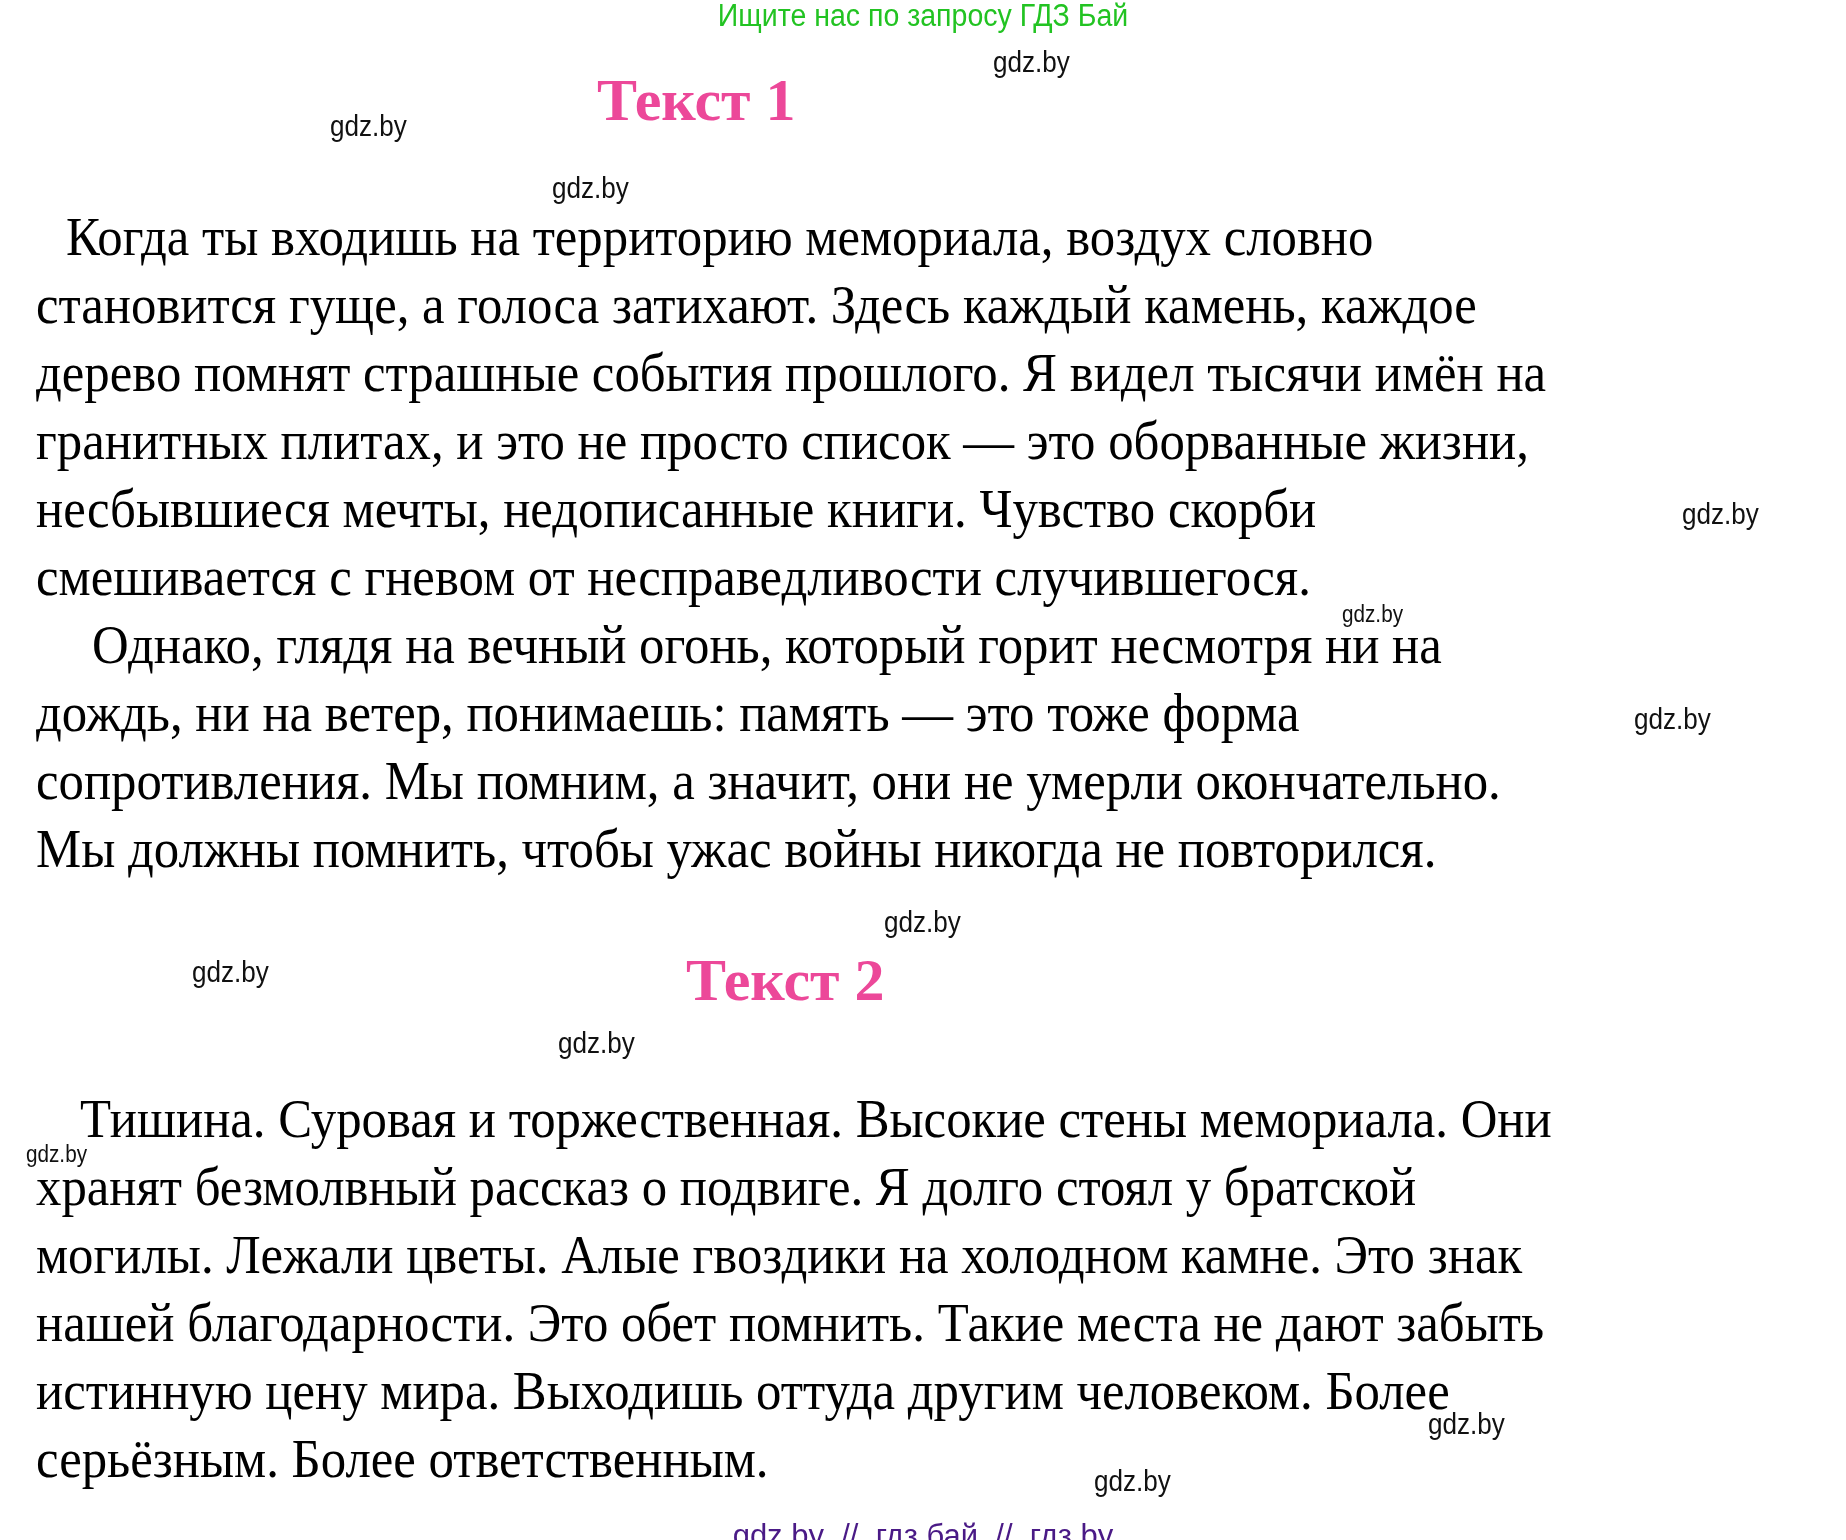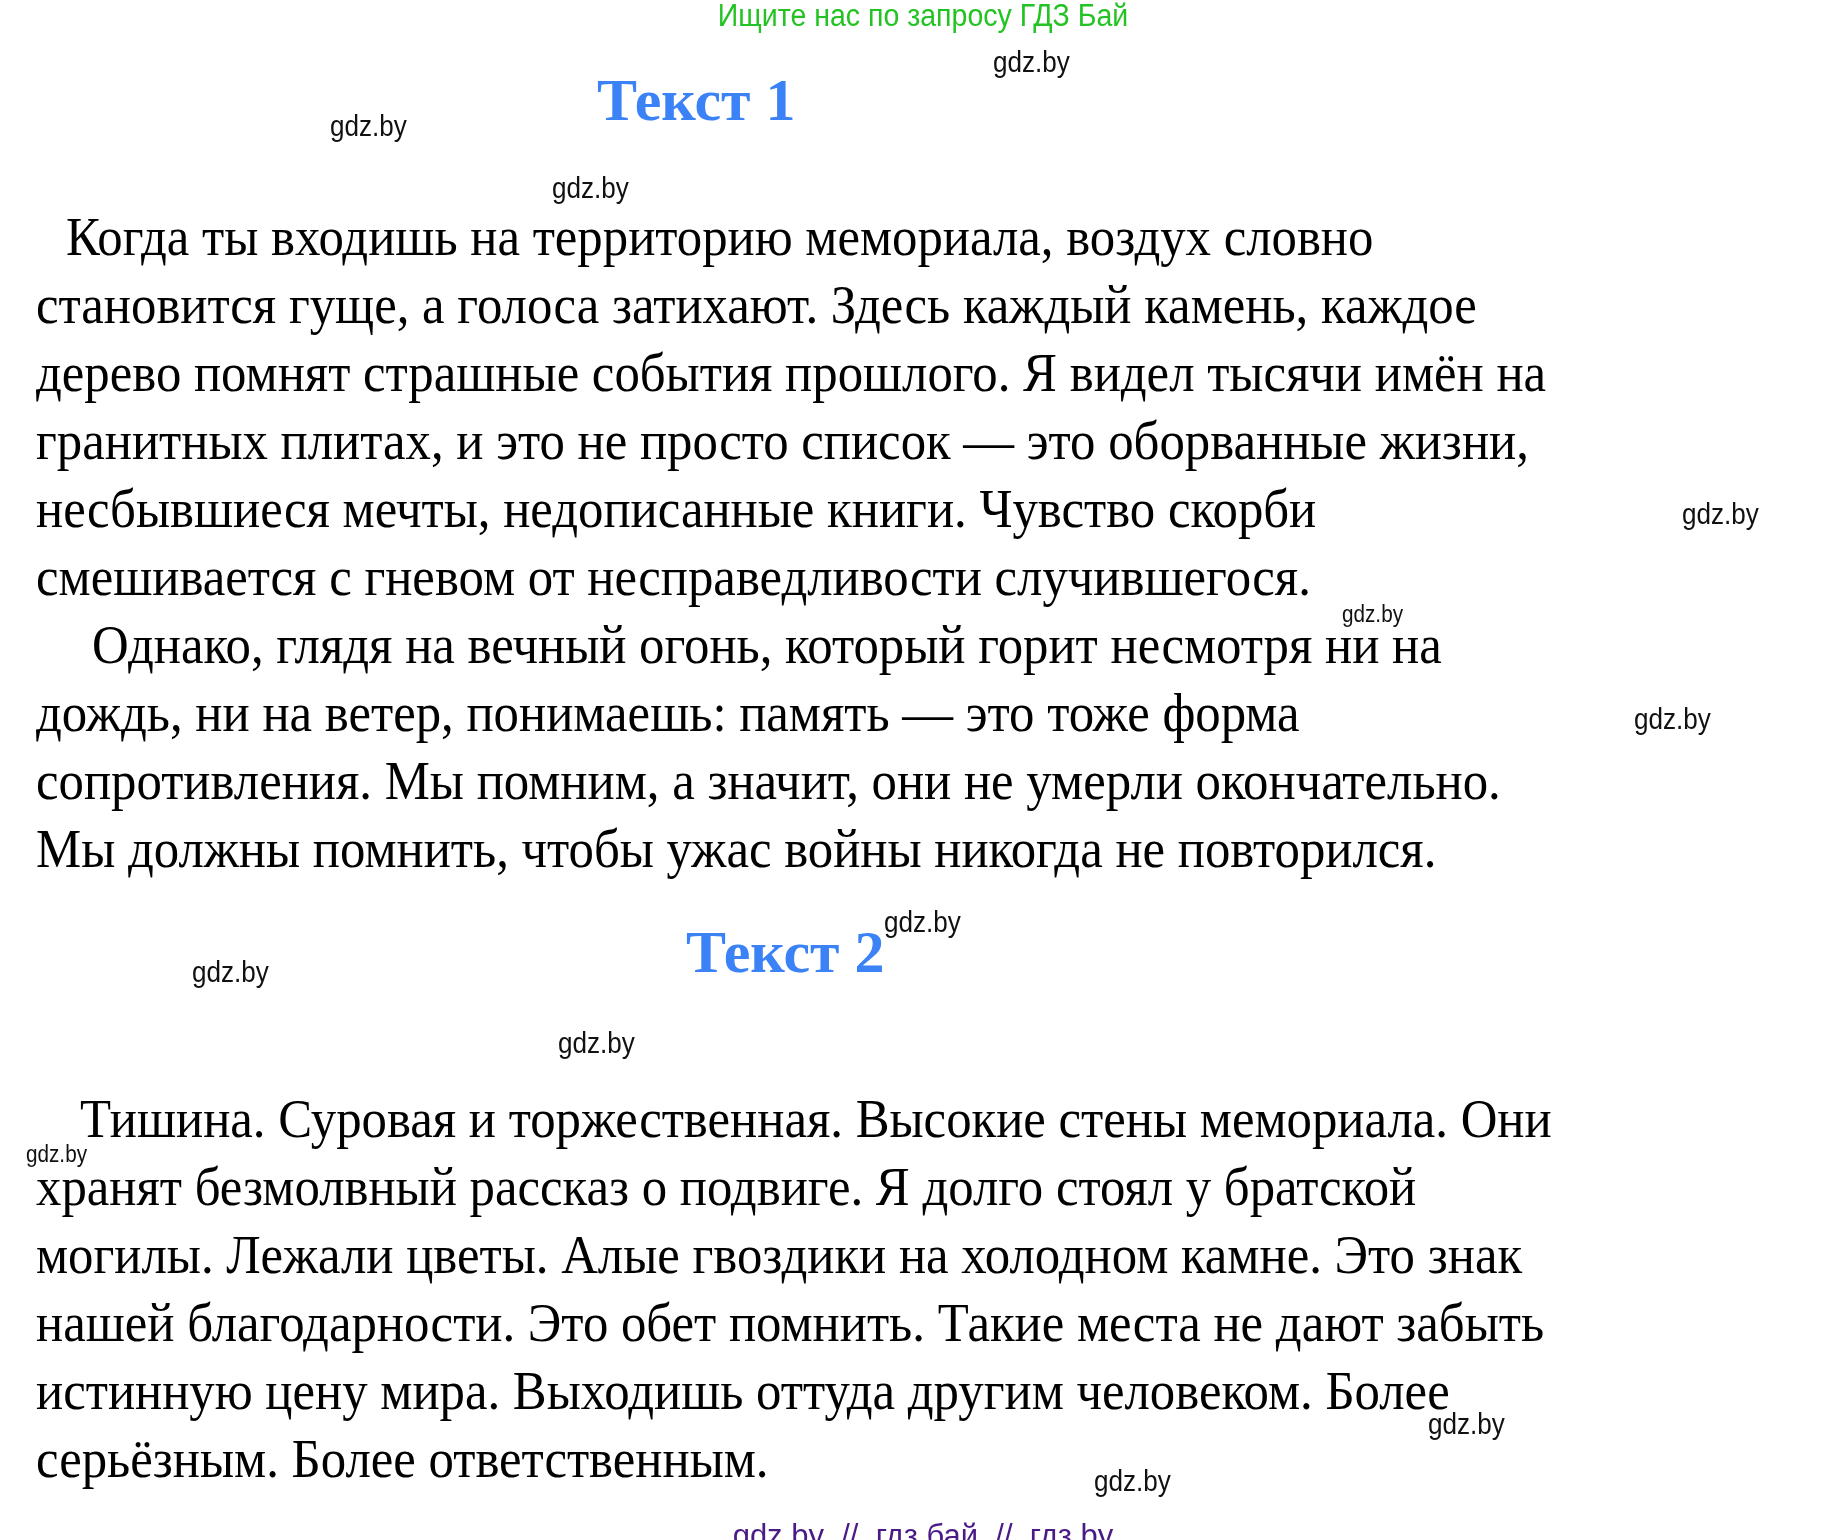--- a/index.html
+++ b/index.html
@@ -1,21 +1,21 @@
 <!DOCTYPE html>
 <html><head>
 <meta charset="utf-8">
 <style>
   html, body { margin:0; padding:0; background:#ffffff; }
   body { width:1846px; height:1540px; position:relative; overflow:hidden; }
   .abs { position:absolute; white-space:nowrap; }
   .banner { font-family:"Liberation Sans", sans-serif; font-size:31px; color:#22c322; left:0; width:1846px; text-align:center; top:-2px; transform:scaleX(0.92); }
   .wm { font-family:"Liberation Sans", sans-serif; font-size:29px; color:#111; transform:scaleX(0.9); transform-origin:left top; }
   .wm.small { font-size:23px; }
-  .heading { font-family:"Liberation Serif", serif; font-weight:bold; font-size:60px; color:#3b82f6; }
+  .heading { font-family:"Liberation Serif", serif; font-weight:bold; font-size:60px; color:#ec4899; }
   .body-line { font-family:"Liberation Serif", serif; font-size:54px; color:#000; left:36px; transform:scaleX(0.94); transform-origin:left top; }
   .footer { font-family:"Liberation Sans", sans-serif; font-size:31px; color:#4a1a86; left:0; width:1846px; text-align:center; top:1518px; white-space:pre; }
 </style>
 </head>
 <body>
 
 <div class="abs banner">Ищите нас по запросу ГДЗ Бай</div>
 
 <div class="abs wm" style="left:993px; top:46px;">gdz.by</div>
 <div class="abs wm" style="left:330px; top:110px;">gdz.by</div>
@@ -38,21 +38,21 @@
   <div class="abs body-line" style="top:342px;">дерево помнят страшные события прошлого. Я видел тысячи имён на</div>
   <div class="abs body-line" style="top:410px;">гранитных плитах, и это не просто список — это оборванные жизни,</div>
   <div class="abs body-line" style="top:478px;">несбывшиеся мечты, недописанные книги. Чувство скорби</div>
   <div class="abs body-line" style="top:546px;">смешивается с гневом от несправедливости случившегося.</div>
   <div class="abs body-line" style="left:92px; top:614px;">Однако, глядя на вечный огонь, который горит несмотря ни на</div>
   <div class="abs body-line" style="top:682px;">дождь, ни на ветер, понимаешь: память — это тоже форма</div>
   <div class="abs body-line" style="top:750px;">сопротивления. Мы помним, а значит, они не умерли окончательно.</div>
   <div class="abs body-line" style="top:818px;">Мы должны помнить, чтобы ужас войны никогда не повторился.</div>
 </div>
 
-<div class="abs heading" style="left:686px; top:918px;">Текст 2</div>
+<div class="abs heading" style="left:686px; top:946px;">Текст 2</div>
 
 <div>
   <div class="abs body-line" style="left:80px; top:1088px;">Тишина. Суровая и торжественная. Высокие стены мемориала. Они</div>
   <div class="abs body-line" style="top:1156px;">хранят безмолвный рассказ о подвиге. Я долго стоял у братской</div>
   <div class="abs body-line" style="top:1224px;">могилы. Лежали цветы. Алые гвоздики на холодном камне. Это знак</div>
   <div class="abs body-line" style="top:1292px;">нашей благодарности. Это обет помнить. Такие места не дают забыть</div>
   <div class="abs body-line" style="top:1360px;">истинную цену мира. Выходишь оттуда другим человеком. Более</div>
   <div class="abs body-line" style="top:1428px;">серьёзным. Более ответственным.</div>
 </div>
 

